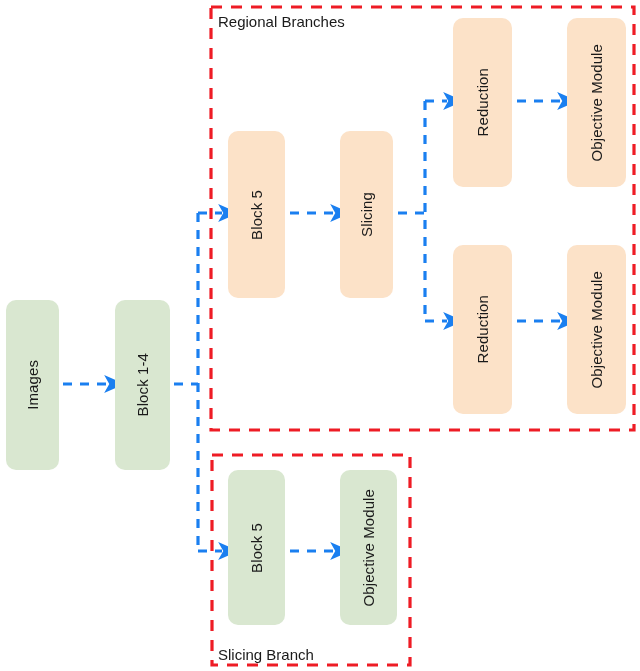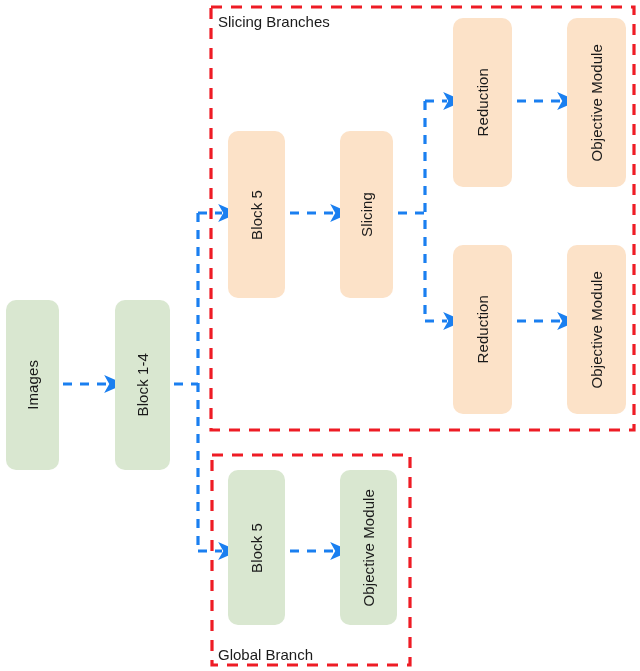--- a/index.html
+++ b/index.html
@@ -125,17 +125,17 @@
   </div>
 
   <div class="node" style="left:228px; top:470px; width:57px; height:155px; background:#d9e7d0;">
     <span class="node-label">Block 5</span>
   </div>
 
   <div class="node" style="left:340px; top:470px; width:57px; height:155px; background:#d9e7d0;">
     <span class="node-label">Objective Module</span>
   </div>
 
-  <div class="group-label" style="left:218px; top:14px;">Slicing Branches</div>
+  <div class="group-label" style="left:218px; top:14px;">Regional Branches</div>
 
-  <div class="group-label" style="left:218px; top:647px;">Global Branch</div>
+  <div class="group-label" style="left:218px; top:647px;">Slicing Branch</div>
 
 </div>
 
 </body></html>

